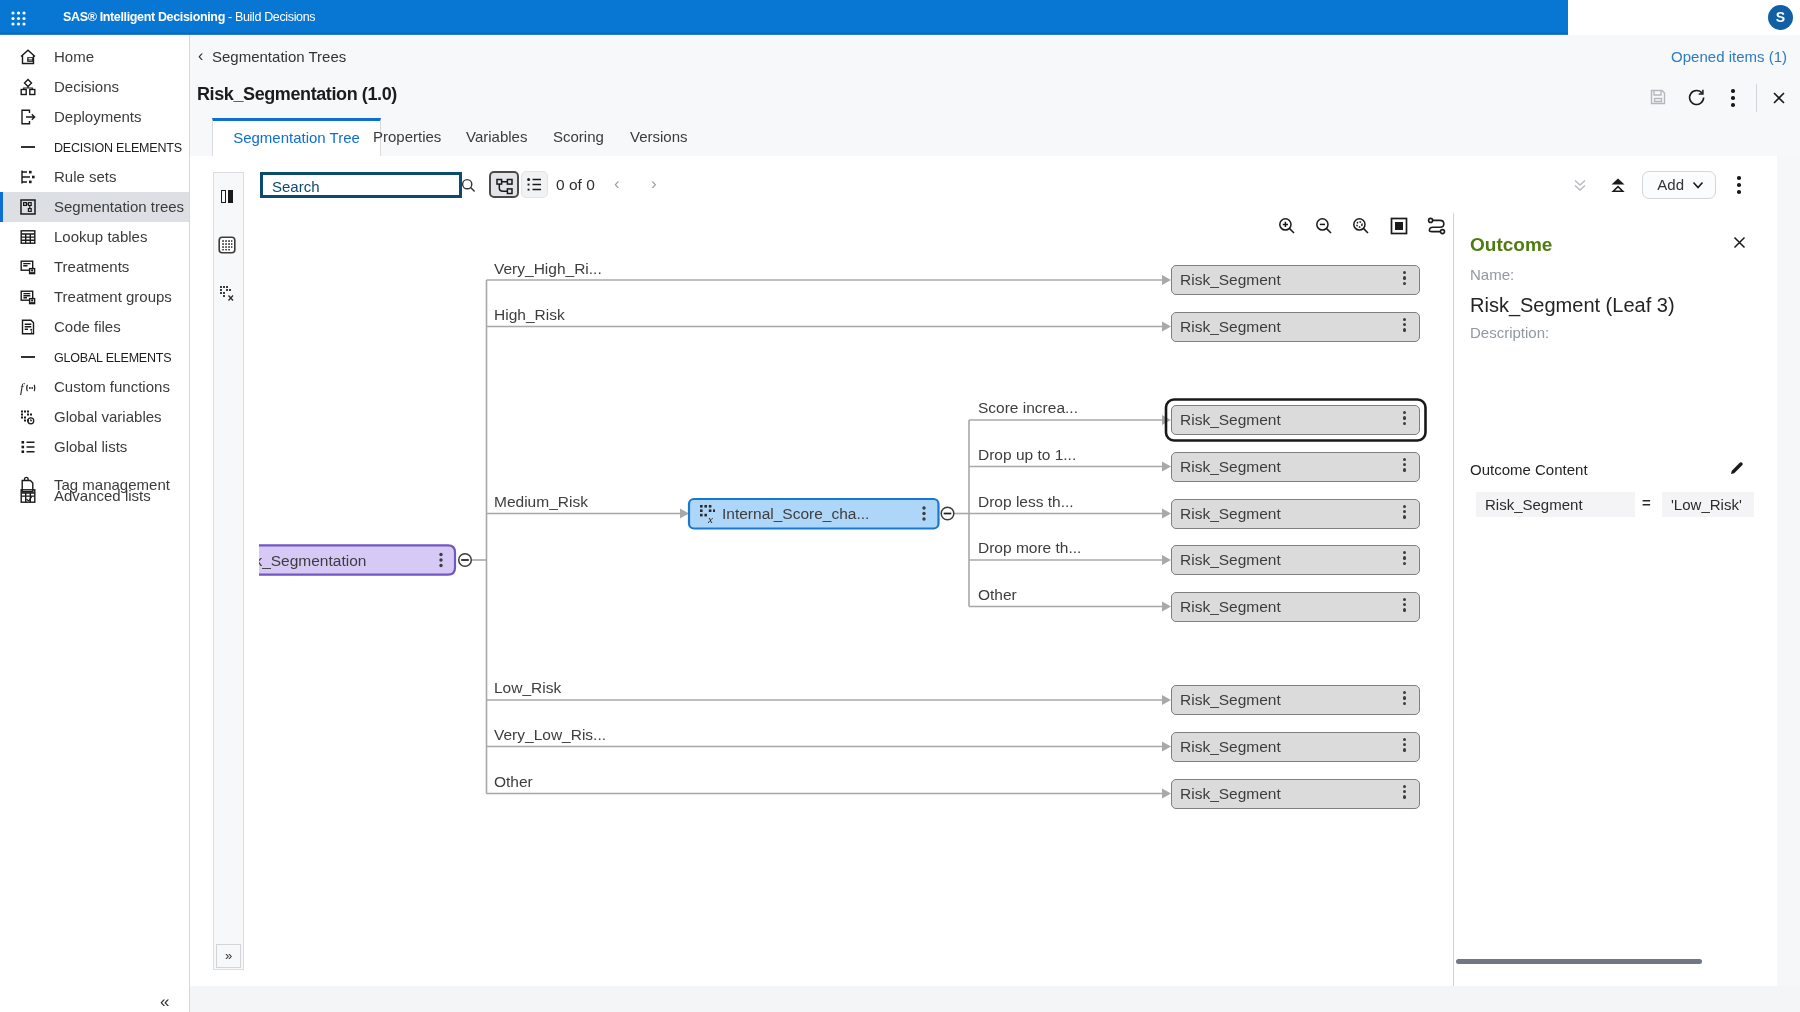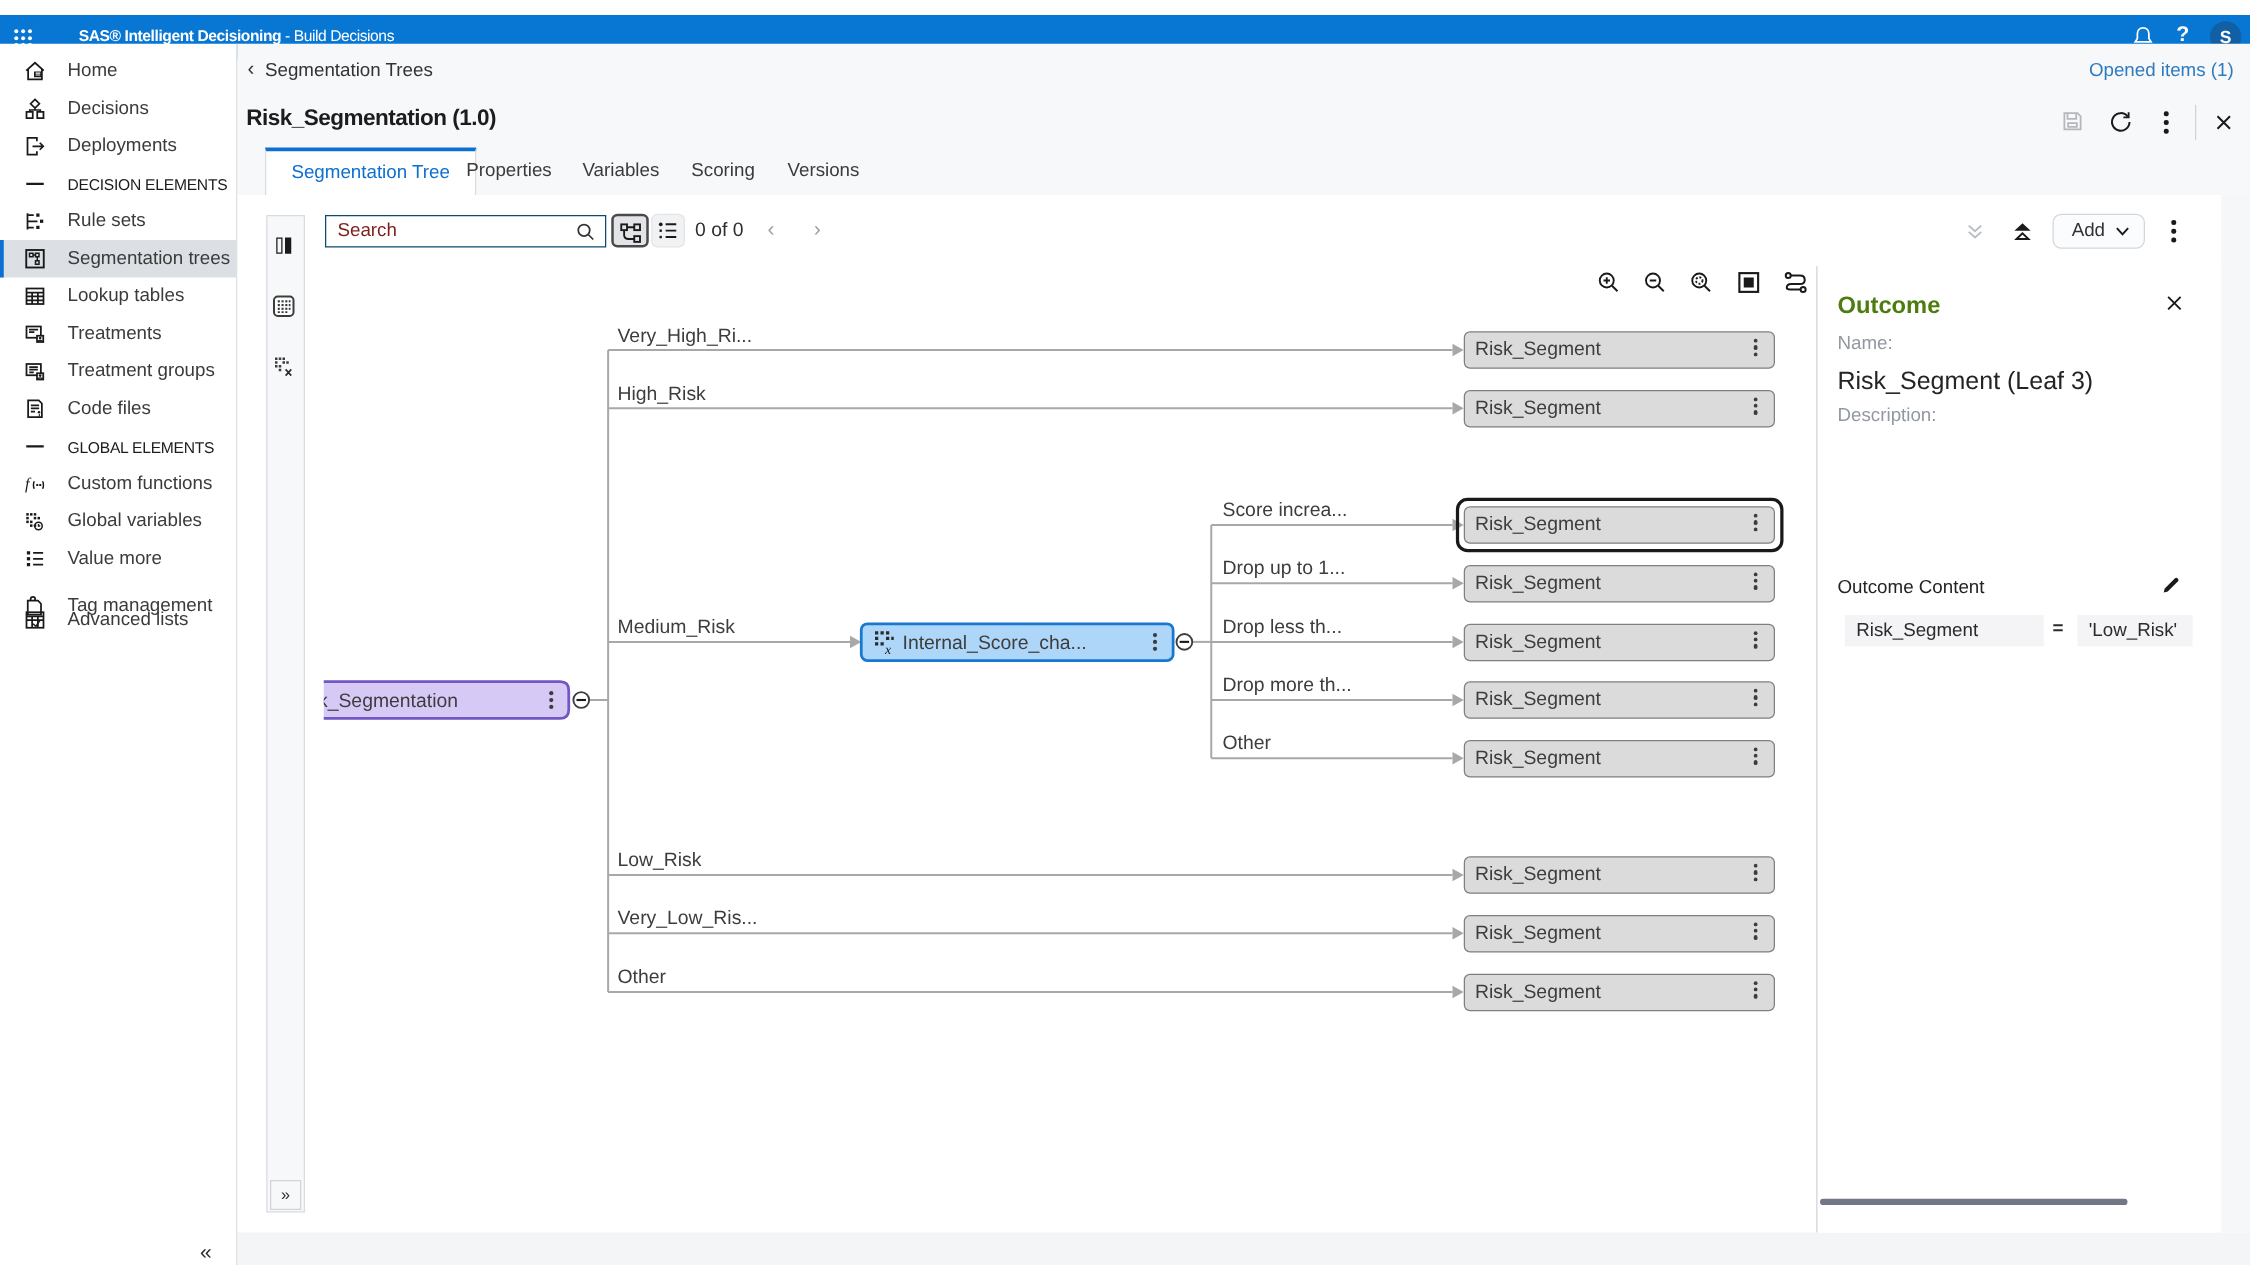--- a/index.html
+++ b/index.html
@@ -1,21 +1,21 @@
 <!DOCTYPE html>
 <html><head>
 <meta charset="utf-8">
 <style>
 *{box-sizing:border-box;margin:0;padding:0}
 html,body{width:1800px;height:1012px;font-family:"Liberation Sans",sans-serif;background:#fff;overflow:hidden}
 body{position:relative}
 .abs{position:absolute}
 svg{display:block}
 
-#topbar{left:0;top:12px;width:1800px;height:36px;background:linear-gradient(#0876d3 0px,#0876d3 32px,#0565c4 34px,#9dc3e8 36px);color:#fff}
+#topbar{left:0;top:0;width:1568px;height:36px;background:linear-gradient(#0876d3 0px,#0876d3 32px,#0565c4 34px,#9dc3e8 36px);color:#fff}
 #topbar .title{position:absolute;left:63px;top:10px;font-size:12.5px;letter-spacing:-0.35px;color:#fff}
 #topbar .title b{font-weight:bold}
 
 #sidebar{left:0;top:35px;width:190px;height:977px;background:#fff;border-right:1px solid #d5d7da}
 .navitem{position:absolute;left:0;width:189px;height:30px;font-size:15px;color:#3b3b3b}
 .navitem .lbl{position:absolute;left:54px;top:6px;white-space:nowrap}
 .navitem .ic{position:absolute;left:19px;top:6px;width:18px;height:18px}
 .navhead .lbl{font-weight:normal;font-size:12.5px;letter-spacing:-0.2px;top:9px;color:#1c1c1c}
 .navsel{background:#dce0e5}
 .navsel:before{content:"";position:absolute;left:0;top:0;width:3px;height:30px;background:#0d6fd1}
@@ -23,21 +23,21 @@
 #band{left:190px;top:35px;width:1610px;height:121px;background:#f7f8fa}
 #content{left:190px;top:156px;width:1610px;height:830px;background:#fff}
 .crumb{left:212px;top:48px;font-size:15px;color:#333}
 .crumbarrow{left:198px;top:47px;font-size:16px;color:#333}
 .opened{right:13px;top:48px;font-size:15px;color:#2e7bc0;position:absolute}
 .doctitle{left:197px;top:84px;font-size:18px;font-weight:bold;color:#1c1c1c;letter-spacing:-0.4px}
 
 .tab{position:absolute;top:118px;height:38px;font-size:15px;color:#3b3b3b;line-height:38px;white-space:nowrap}
 #tabactive{left:212px;top:118px;width:169px;height:39px;background:#fff;border:1px solid #d9dbde;border-bottom:none;border-top:3px solid #0d6fd1;color:#0d6fd1;text-align:center;line-height:33px;font-size:15px;position:absolute}
 
-.srch{left:260px;top:172px;width:225px;height:26px;border:1px solid #0c4a6e;background:#fff;font-size:15px;color:#7f1d1d;line-height:24px;padding-left:9px}
+.srch{left:260px;top:172px;width:202px;height:26px;border:3px solid #0c4a6e;background:#fff;font-size:15px;color:#0c4a6e;line-height:24px;padding-left:9px}
 .btn1{left:489px;top:171px;width:30px;height:27px;background:#e2e4e7;border:2px solid #4a4a4a;border-radius:5px}
 .btn2{left:521px;top:171px;width:27px;height:27px;background:#f1f2f4;border:1px solid #e3e4e6;border-radius:5px}
 .cnt{left:556px;top:176px;font-size:15.5px;color:#2e2e2e}
 .pgl{left:614px;top:174px;font-size:17px;color:#9aa0a8}
 .pgr{left:651px;top:174px;font-size:17px;color:#9aa0a8}
 .addbtn{left:1642px;top:171px;width:74px;height:28px;background:#fbfcfd;border:1px solid #d3d7db;border-radius:7px;font-size:15px;color:#333;text-align:center;line-height:26px}
 
 #strip{left:213px;top:172px;width:31px;height:798px;background:#f7f8f9;border:1px solid #dadcdf}
 
 #panel{left:1453px;top:213px;width:324px;height:773px;background:#fff;border-left:1px solid #cfd2d6}
@@ -231,21 +231,21 @@
       <span class="ic">
         <svg width="18" height="18" viewBox="0 0 18 18" fill="none" stroke="#1a1a1a" stroke-width="1.4">
           <g fill="#1a1a1a" stroke="none">
             <rect x="2.5" y="3" width="2.6" height="2.6"></rect>
             <rect x="2.5" y="7.7" width="2.6" height="2.6"></rect>
             <rect x="2.5" y="12.4" width="2.6" height="2.6"></rect>
           </g>
           <path d="M7.5 4.3 H15.5 M7.5 9 H15.5 M7.5 13.7 H15.5"></path>
         </svg>
       </span>
-      <span class="lbl">Value more</span>
+      <span class="lbl">Global lists</span>
     </div>
   <div class="navitem" style="top:446px">
       <span class="ic">
         <svg width="18" height="18" viewBox="0 0 18 18" fill="none" stroke="#1a1a1a" stroke-width="1.4">
           <rect x="2.2" y="2.8" width="13.6" height="12.4"></rect>
           <path d="M2.2 6 H15.8 M2.2 9.1 H15.8 M6.7 6 V15.2 M11.3 6 V15.2"></path>
           <path d="M7.5 12 l2.2 2.2 M12.8 9.5 l-3.1 4.7" stroke-width="1.2"></path>
         </svg>
       </span>
       <span class="lbl">Advanced lists</span>

